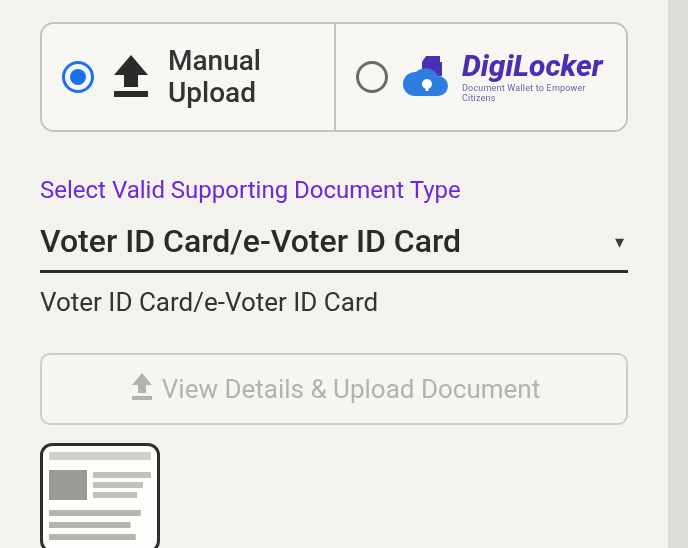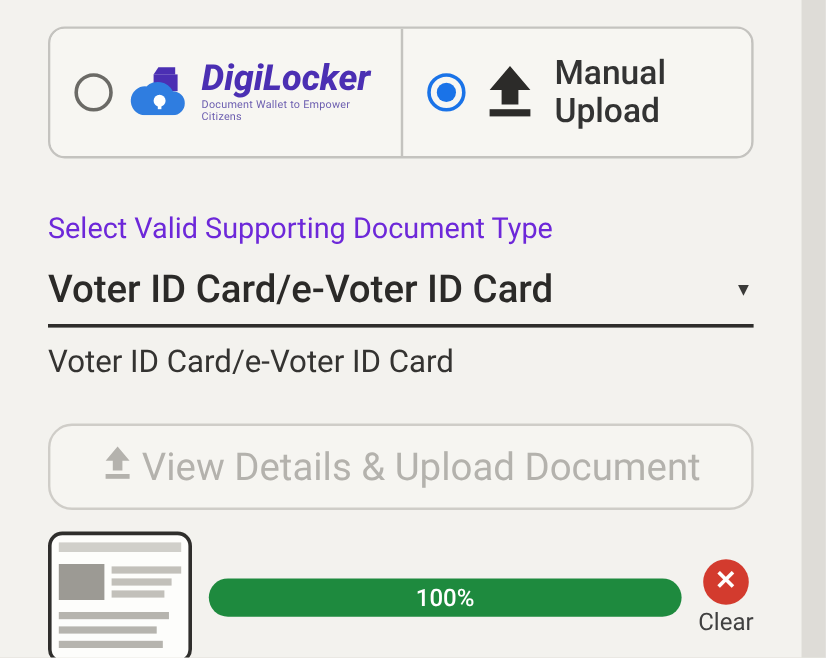--- a/index.html
+++ b/index.html
@@ -129,28 +129,28 @@
   .select-echo {
     font-size: 26px;
     color: #343331;
     margin-top: 14px;
   }
 
   
   .view-btn {
     margin-top: 36px;
     border: 2px solid #cfcdc8;
-    border-radius: 20px;
+    border-radius: 10px;
     height: 72px;
     display: flex;
     align-items: center;
     justify-content: center;
     gap: 6px;
     color: #b4b2ad;
-    font-size: 32px;
+    font-size: 26px;
     cursor: pointer;
     background: #f6f5f1;
   }
   .view-btn .up-small svg path,
   .view-btn .up-small svg rect { fill: #b4b2ad; }
 
   
   .file-row {
     margin-top: 18px;
     display: flex;
@@ -237,51 +237,51 @@
   }
 </style>
 </head>
 <body>
 
 <div class="screen">
   <div class="content-outer">
     <div class="content">
 
       <div class="method-row">
+        <div class="method-box">
+          <span class="radio-outer">
+            <span class="radio-inner"></span>
+          </span>
+          <span class="upload-glyph">
+            <svg width="46" height="48" viewBox="0 0 46 48">
+              <path d="M23 4 L40 24 L30 24 L30 36 L16 36 L16 24 L6 24 Z" fill="#2c2b29"></path>
+              <rect x="6" y="40" width="34" height="6" fill="#2c2b29"></rect>
+            </svg>
+          </span>
+          <span class="method-label" style="white-space:pre-line;">Manual
+Upload</span>
+        </div>
         <div class="method-box">
           <span class="radio-outer unchecked"></span>
           <span class="digi-box">
             <span>
               <svg width="50" height="42" viewBox="0 0 50 42">
                 <path d="M38 2 H24 L20 8 H38 Z" fill="#4b2fb3"></path>
                 <rect x="20" y="8" width="20" height="14" fill="#4b2fb3"></rect>
                 <path d="M14 18 a12 12 0 0 0 -2 24 h24 a10 10 0 0 0 0 -20 a14 14 0 0 0 -22 -4 z" fill="#2f7de0"></path>
                 <circle cx="25" cy="30" r="5" fill="#ffffff"></circle>
                 <rect x="23.5" y="30" width="3" height="7" fill="#ffffff"></rect>
               </svg>
             </span>
             <span class="digi-text">
               <span class="digi-title">DigiLocker</span>
               <span class="digi-tag">Document Wallet to Empower Citizens</span>
             </span>
           </span>
         </div>
-        <div class="method-box">
-          <span class="radio-outer">
-            <span class="radio-inner"></span>
-          </span>
-          <span class="upload-glyph">
-            <svg width="46" height="48" viewBox="0 0 46 48">
-              <path d="M23 4 L40 24 L30 24 L30 36 L16 36 L16 24 L6 24 Z" fill="#2c2b29"></path>
-              <rect x="6" y="40" width="34" height="6" fill="#2c2b29"></rect>
-            </svg>
-          </span>
-          <span class="method-label" style="white-space:pre-line;">Manual
-Upload</span>
-        </div>
       </div>
 
       <div class="select-label">Select Valid Supporting Document Type</div>
 
       <div class="select-field">
         <span class="select-value">Voter ID Card/e-Voter ID Card</span>
         <span class="chev">▾</span>
       </div>
       <div class="select-echo">Voter ID Card/e-Voter ID Card</div>
 
@@ -292,29 +292,18 @@
             <rect x="4" y="25" width="20" height="4"></rect>
           </svg>
         </span>
         <span>View Details &amp; Upload Document</span>
       </div>
 
       <div class="file-row">
         <div class="thumb">
           <div class="thumb-inner"></div>
         </div>
-        <div class="progress-wrap">
-          <div class="progress">
-            <span>100%</span>
-          </div>
-          <div class="clear-col">
-            <span class="clear-circle">
-              <span class="clear-x">✕</span>
-            </span>
-            <span class="clear-label">Clear</span>
-          </div>
-        </div>
       </div>
 
     </div>
   </div>
   <div class="right-gutter"></div>
 </div>
 
 </body></html>

